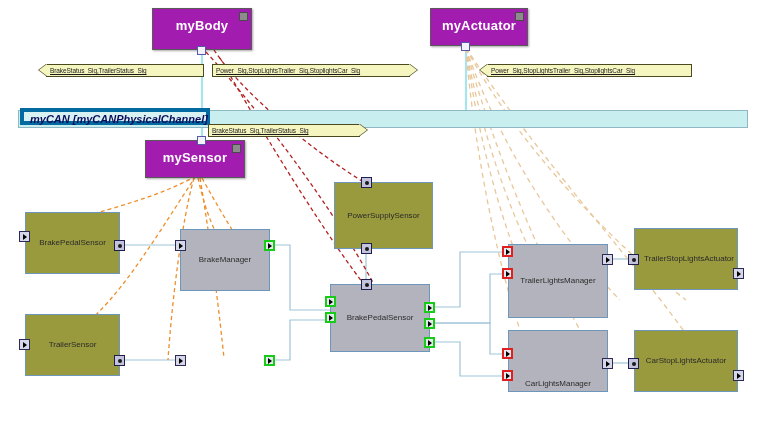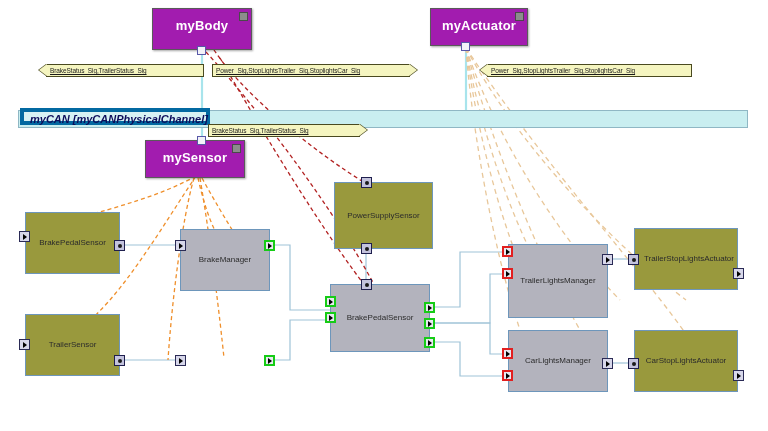--- a/index.html
+++ b/index.html
@@ -252,21 +252,21 @@
   </div>
   <div class="swc olive" style="left:334px; top:182px; width:99px; height:67px;">
     <span class="swc-label">PowerSupplySensor</span>
   </div>
   <div class="swc bluegrey" style="left:330px; top:284px; width:100px; height:68px;">
     <span class="swc-label">BrakePedalSensor</span>
   </div>
   <div class="swc bluegrey" style="left:508px; top:244px; width:100px; height:74px;">
     <span class="swc-label">TrailerLightsManager</span>
   </div>
-  <div class="swc bluegrey" style="left:508px; top:330px; width:100px; height:62px;">
+  <div class="swc bluegrey" style="left:508px; top:330px; width:100px; height:62px;align-items:flex-end;">
     <span class="swc-label">CarLightsManager</span>
   </div>
   <div class="swc olive" style="left:634px; top:228px; width:104px; height:62px;">
     <span class="swc-label">TrailerStopLightsActuator</span>
   </div>
   <div class="swc olive" style="left:634px; top:330px; width:104px; height:62px;">
     <span class="swc-label">CarStopLightsActuator</span>
   </div>
 
   <div class="port del" style="left:19px;  top:231px;">

